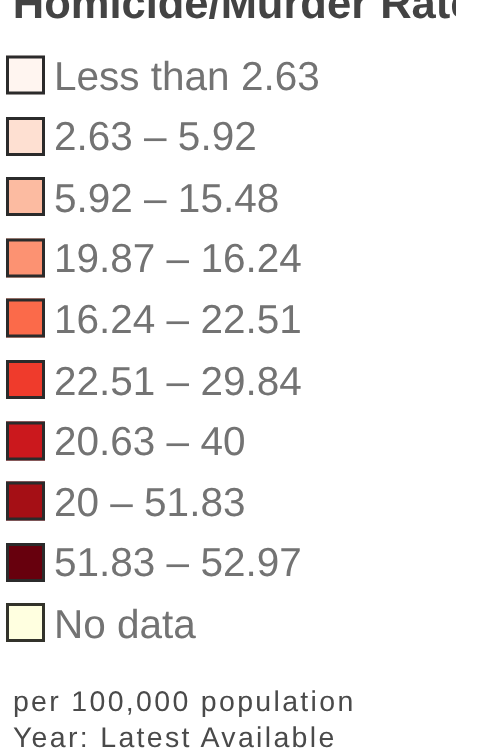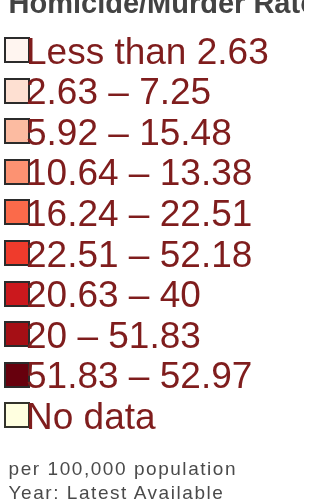--- a/index.html
+++ b/index.html
@@ -41,25 +41,25 @@
   .swatch {
     position: absolute;
     left: 4px;
     top: 0;
     width: 22px;
     height: 22px;
     border: 2px solid #2b2b2b;
   }
   .row-label {
     position: absolute;
-    left: 26px;
+    left: 36px;
     top: 0.5px;
-    font-size: 37px;
+    font-size: 27px;
     line-height: 27px;
-    color: #7f1d1d;
+    color: #737373;
     white-space: nowrap;
   }
   .footer {
     position: absolute;
     left: 8.6px;
     top: 442px;
     font-size: 19px;
     line-height: 24px;
     letter-spacing: 1.55px;
     color: #4a4a4a;
@@ -72,37 +72,37 @@
 
 <div class="legend">
   <div class="legend-title">Homicide/Murder Rate</div>
   <div class="rows">
       <div class="row" style="top: 37.4px;">
         <div class="swatch" style="background: rgb(255, 245, 240); border-color: rgb(43, 43, 43);"></div>
         <div class="row-label">Less than 2.63</div>
       </div>
       <div class="row" style="top: 77.92px;">
         <div class="swatch" style="background: rgb(254, 224, 210); border-color: rgb(43, 43, 43);"></div>
-        <div class="row-label">2.63 – 7.25</div>
+        <div class="row-label">2.63 – 5.92</div>
       </div>
       <div class="row" style="top: 118.44px;">
         <div class="swatch" style="background: rgb(252, 187, 161); border-color: rgb(43, 43, 43);"></div>
         <div class="row-label">5.92 – 15.48</div>
       </div>
       <div class="row" style="top: 158.96px;">
         <div class="swatch" style="background: rgb(252, 146, 114); border-color: rgb(43, 43, 43);"></div>
-        <div class="row-label">10.64 – 13.38</div>
+        <div class="row-label">19.87 – 16.24</div>
       </div>
       <div class="row" style="top: 199.48px;">
         <div class="swatch" style="background: rgb(251, 106, 74); border-color: rgb(43, 43, 43);"></div>
         <div class="row-label">16.24 – 22.51</div>
       </div>
       <div class="row" style="top: 240px;">
         <div class="swatch" style="background: rgb(239, 59, 44); border-color: rgb(43, 43, 43);"></div>
-        <div class="row-label">22.51 – 52.18</div>
+        <div class="row-label">22.51 – 29.84</div>
       </div>
       <div class="row" style="top: 280.52px;">
         <div class="swatch" style="background: rgb(203, 24, 29); border-color: rgb(43, 43, 43);"></div>
         <div class="row-label">20.63 – 40</div>
       </div>
       <div class="row" style="top: 321.04px;">
         <div class="swatch" style="background: rgb(165, 15, 21); border-color: rgb(43, 43, 43);"></div>
         <div class="row-label">20 – 51.83</div>
       </div>
       <div class="row" style="top: 361.56px;">

